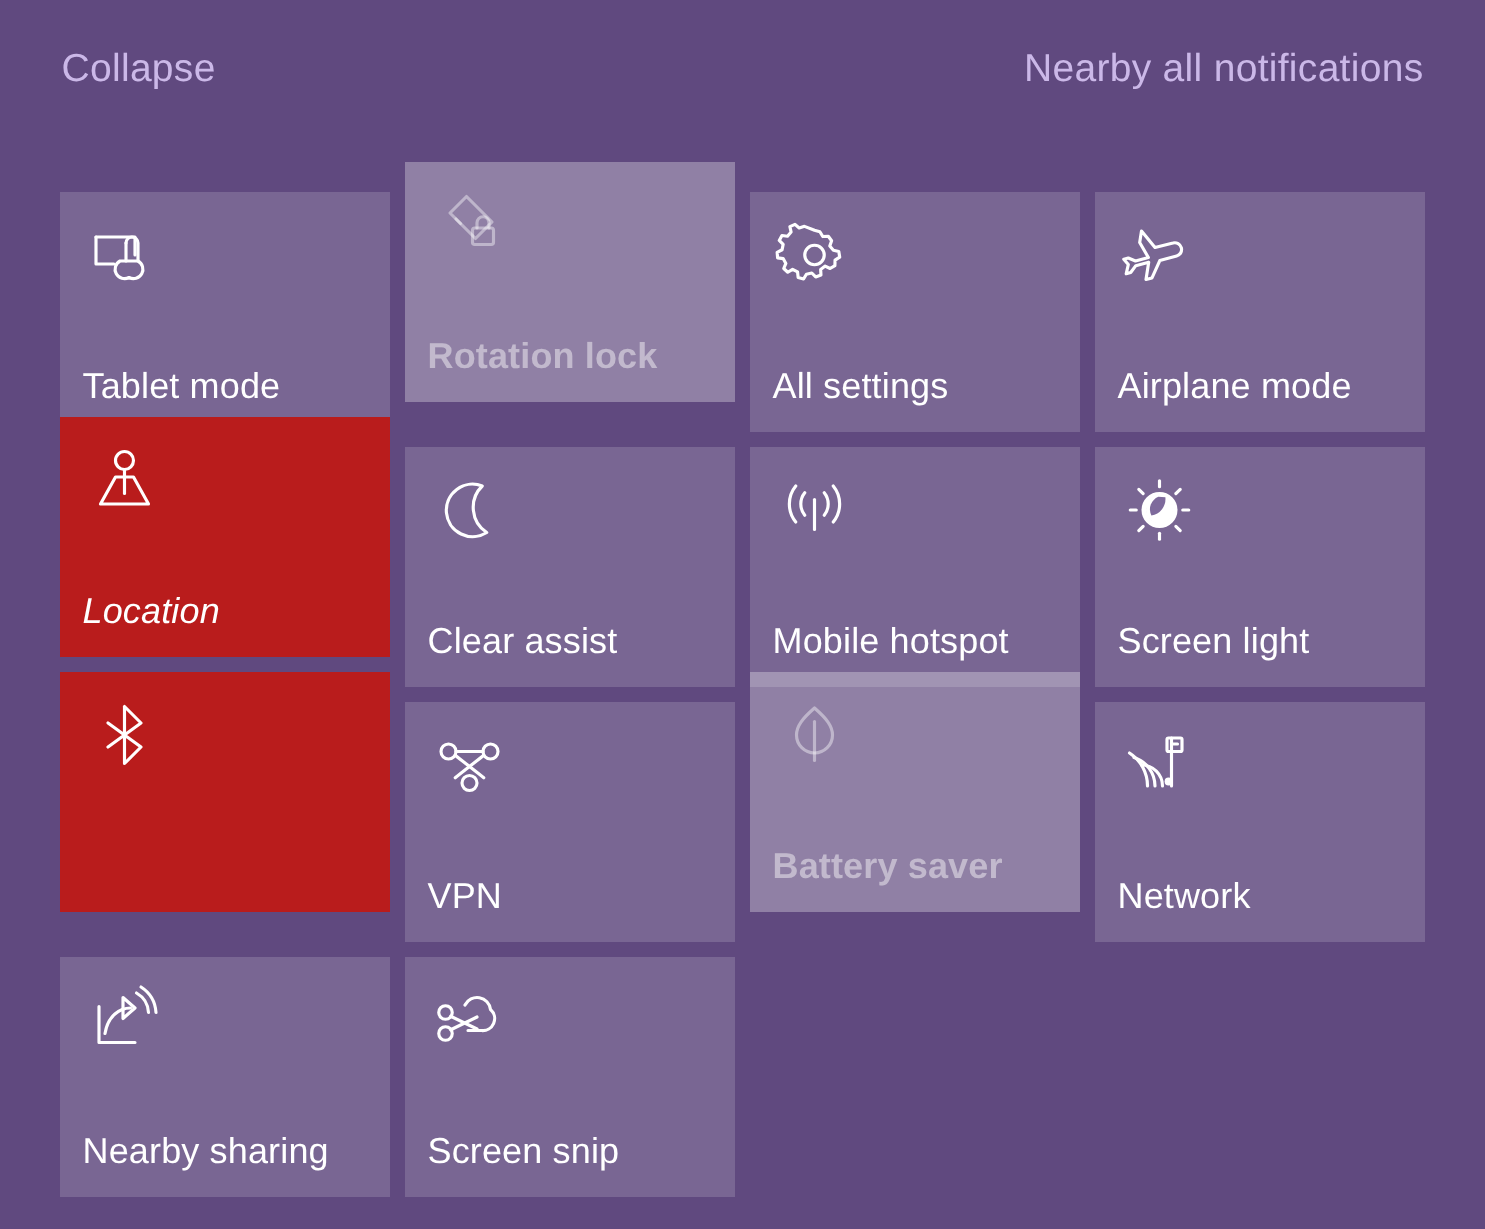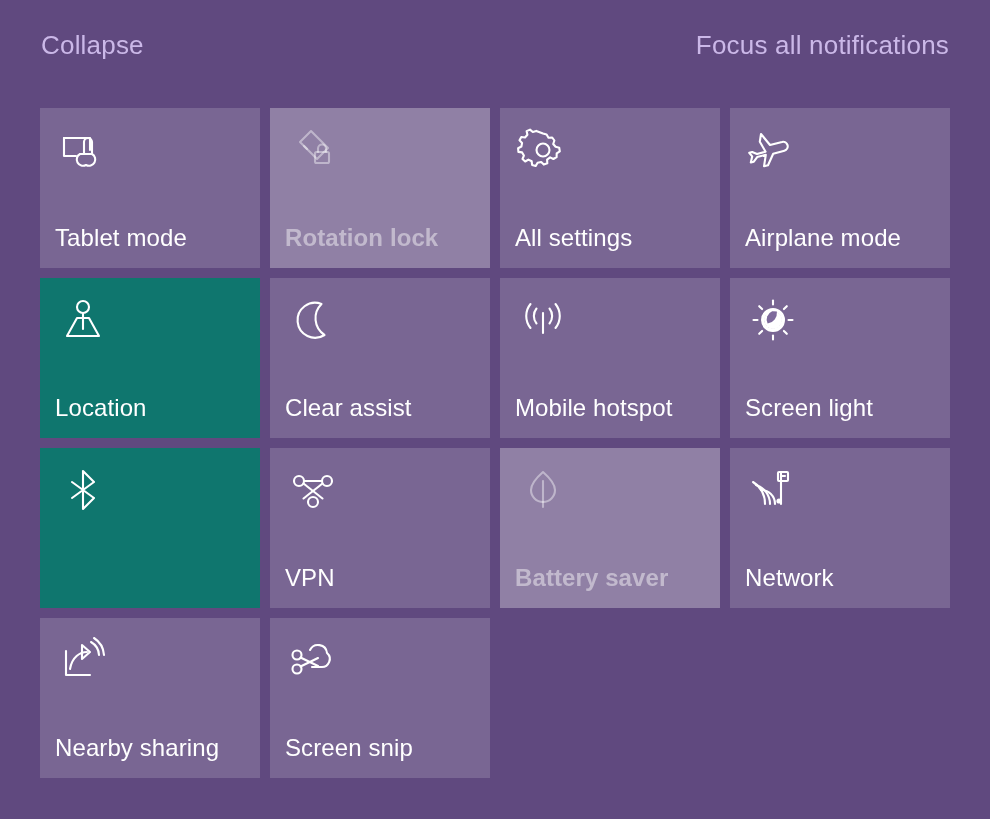--- a/index.html
+++ b/index.html
@@ -46,22 +46,22 @@
     row-gap:10px;
   }
 
   .tile {
     position:relative;
     width:220px; height:160px;
     cursor:pointer;
     overflow:hidden;
   }
   
-  .tile.state-inactive { background:rgba(255,255,255,0.16); }
-  .tile.state-active   { background:#0f766e; }
+  .tile.state-inactive { background:rgba(255,255,255,0.16);margin-top:20px; }
+  .tile.state-active   { background:#b91c1c;font-style:italic; }
   .tile.state-disabled { background:rgba(255,255,255,0.30); }
 
   .tile-icon {
     position:absolute;
     left:18px; top:17px;
     width:52px; height:52px;
     display:block;
   }
   .tile-icon svg { display:block; width:52px; height:52px; overflow:visible; }
 
@@ -84,21 +84,21 @@
   .tile .ic-fill { fill:#ffffff; stroke:none; }
   .tile.state-disabled .ic { stroke:rgba(255,255,255,0.42); }
 </style>
 </head>
 <body>
 
 <div id="root">
 
   <div class="header">
     <div class="header-link left">Collapse</div>
-    <div class="header-link right">Focus all notifications</div>
+    <div class="header-link right">Nearby all notifications</div>
   </div>
 
   <div class="grid" id="tile-grid">
       <div class="tile state-inactive">
         <span class="tile-icon">
     <svg viewBox="0 0 52 52">
       <path class="ic" d="M6 13 h26 v12"></path>
       <path class="ic" d="M6 13 v18 h12"></path>
       <path class="ic" d="M26 17 v12"></path>
       <path class="ic" d="M26 17 a4 4 0 0 1 8 0 v12"></path>

